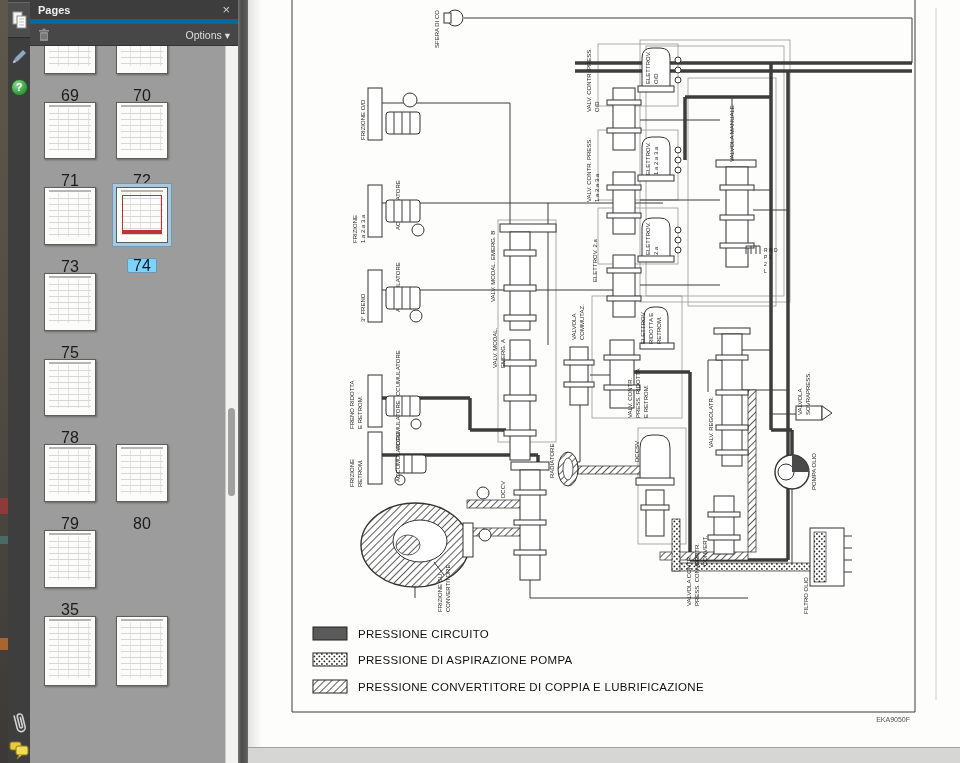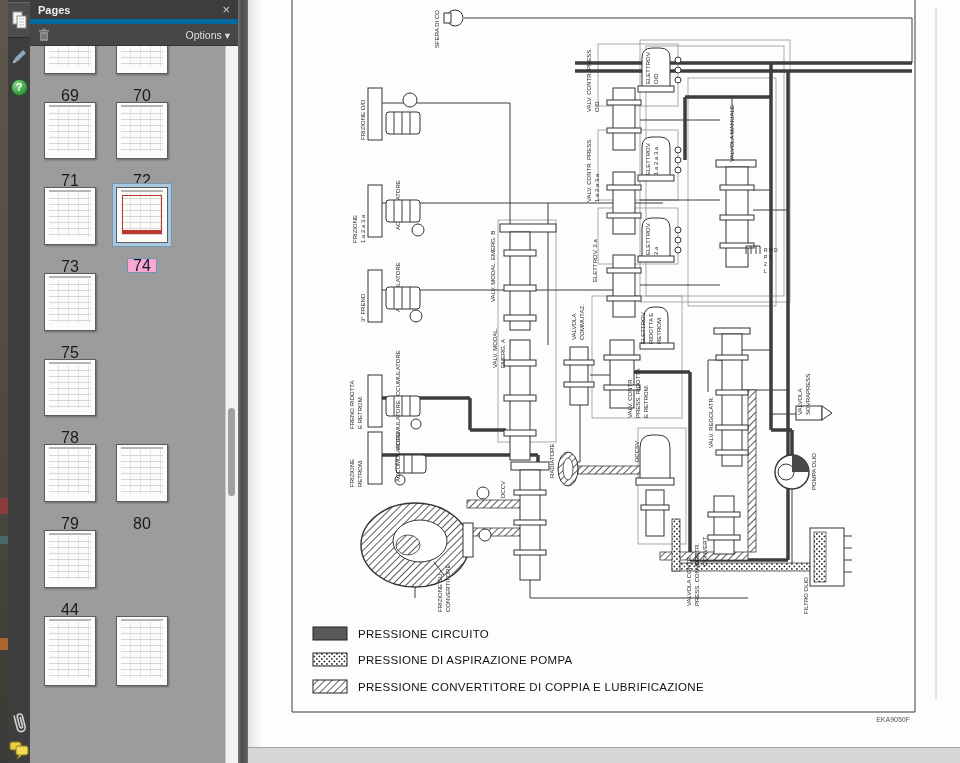--- a/index.html
+++ b/index.html
@@ -43,21 +43,21 @@
     box-sizing:border-box;box-shadow:1px 1px 2px rgba(0,0,0,.35);}
   .thumb::before{content:"";position:absolute;inset:5px 4px 7px 4px;
     background:
       repeating-linear-gradient(180deg,transparent 0 5px,#d7d7d7 5px 6px),
       repeating-linear-gradient(90deg,transparent 0 9px,#e3e3e3 9px 10px);}
   .thumb::after{content:"";position:absolute;left:4px;right:4px;top:2px;height:2px;background:#b5b5b5;}
   .pnum{margin-top:15px;font-size:16px;color:#1b1b1b;line-height:13px;padding:0 5px;text-align:center;}
   .tcell.selected .thumb{box-shadow:0 0 0 3px #a9c7de,0 0 0 4px #7497b2;}
   .red-overlay{position:absolute;inset:7px 5px 8px 5px;border:1.5px solid #b9372f;
     border-bottom:4px solid #b9372f;}
-  .tcell.selected .pnum{background:#f9a8d4;border:1px solid #6d96b5;border-radius:2px;color:#0c1a26;}
+  .tcell.selected .pnum{background:#7dd3fc;border:1px solid #6d96b5;border-radius:2px;color:#0c1a26;}
   .scroll-track{position:absolute;top:46px;right:0;width:13px;bottom:0;background:#f2f2f1;
     border-left:1px solid #c9c9c9;box-sizing:border-box;}
   .scroll-thumb{position:absolute;top:362px;left:2px;width:7px;height:88px;border-radius:4px;
     background:#a0a0a0;cursor:pointer;}
   .divider{position:absolute;left:238px;top:0;width:10px;height:763px;
     background:linear-gradient(90deg,#757575,#4c4c4c 35%,#595959 80%,#6c6c6c);}
 
   
   .page{position:absolute;left:248px;top:0;width:712px;height:716px;background:#fdfdfc;}
   .page-left-shade{position:absolute;left:0;top:0;width:14px;height:747px;
@@ -187,21 +187,21 @@
               <div class="pnum">79</div>
             </div>
           <div class="tcell">
               <div class="thumb"></div>
               <div class="pnum">80</div>
             </div>
         </div>
         <div class="trow">
           <div class="tcell">
               <div class="thumb"></div>
-              <div class="pnum">44</div>
+              <div class="pnum">35</div>
             </div>
         </div>
         <div class="trow">
           <div class="tcell">
               <div class="thumb"></div>
               <div class="pnum"></div>
             </div>
           <div class="tcell">
               <div class="thumb"></div>
               <div class="pnum"></div>

